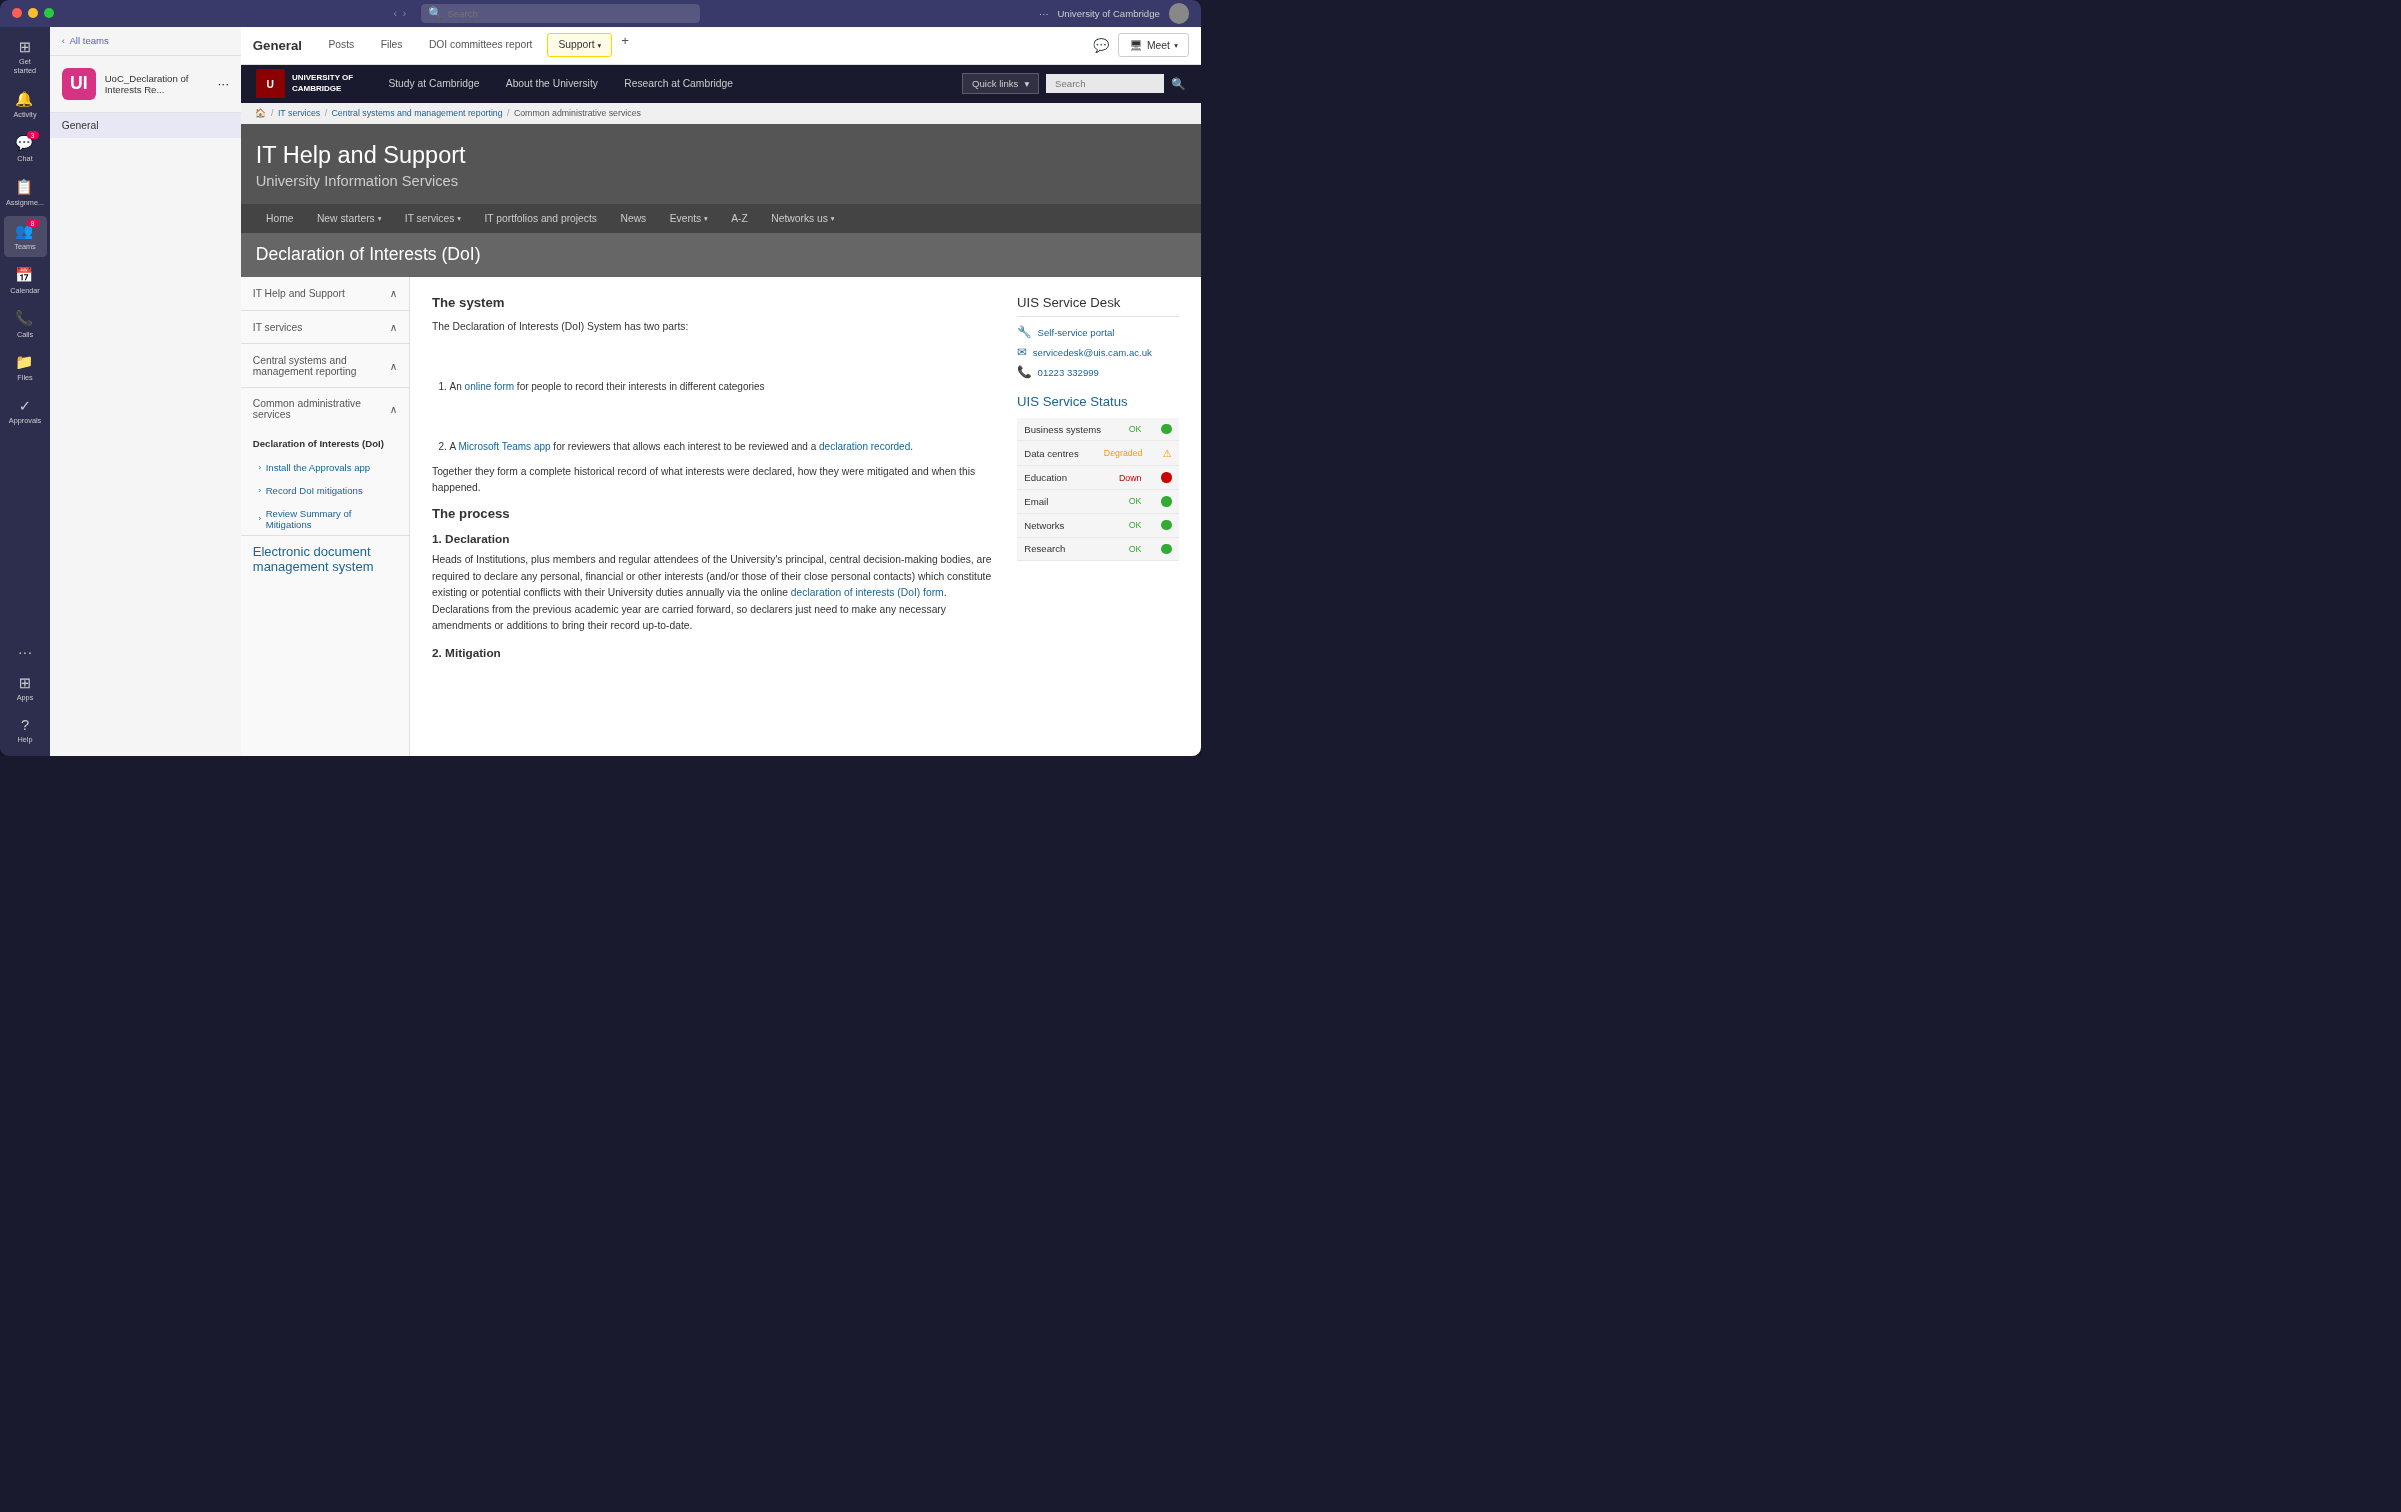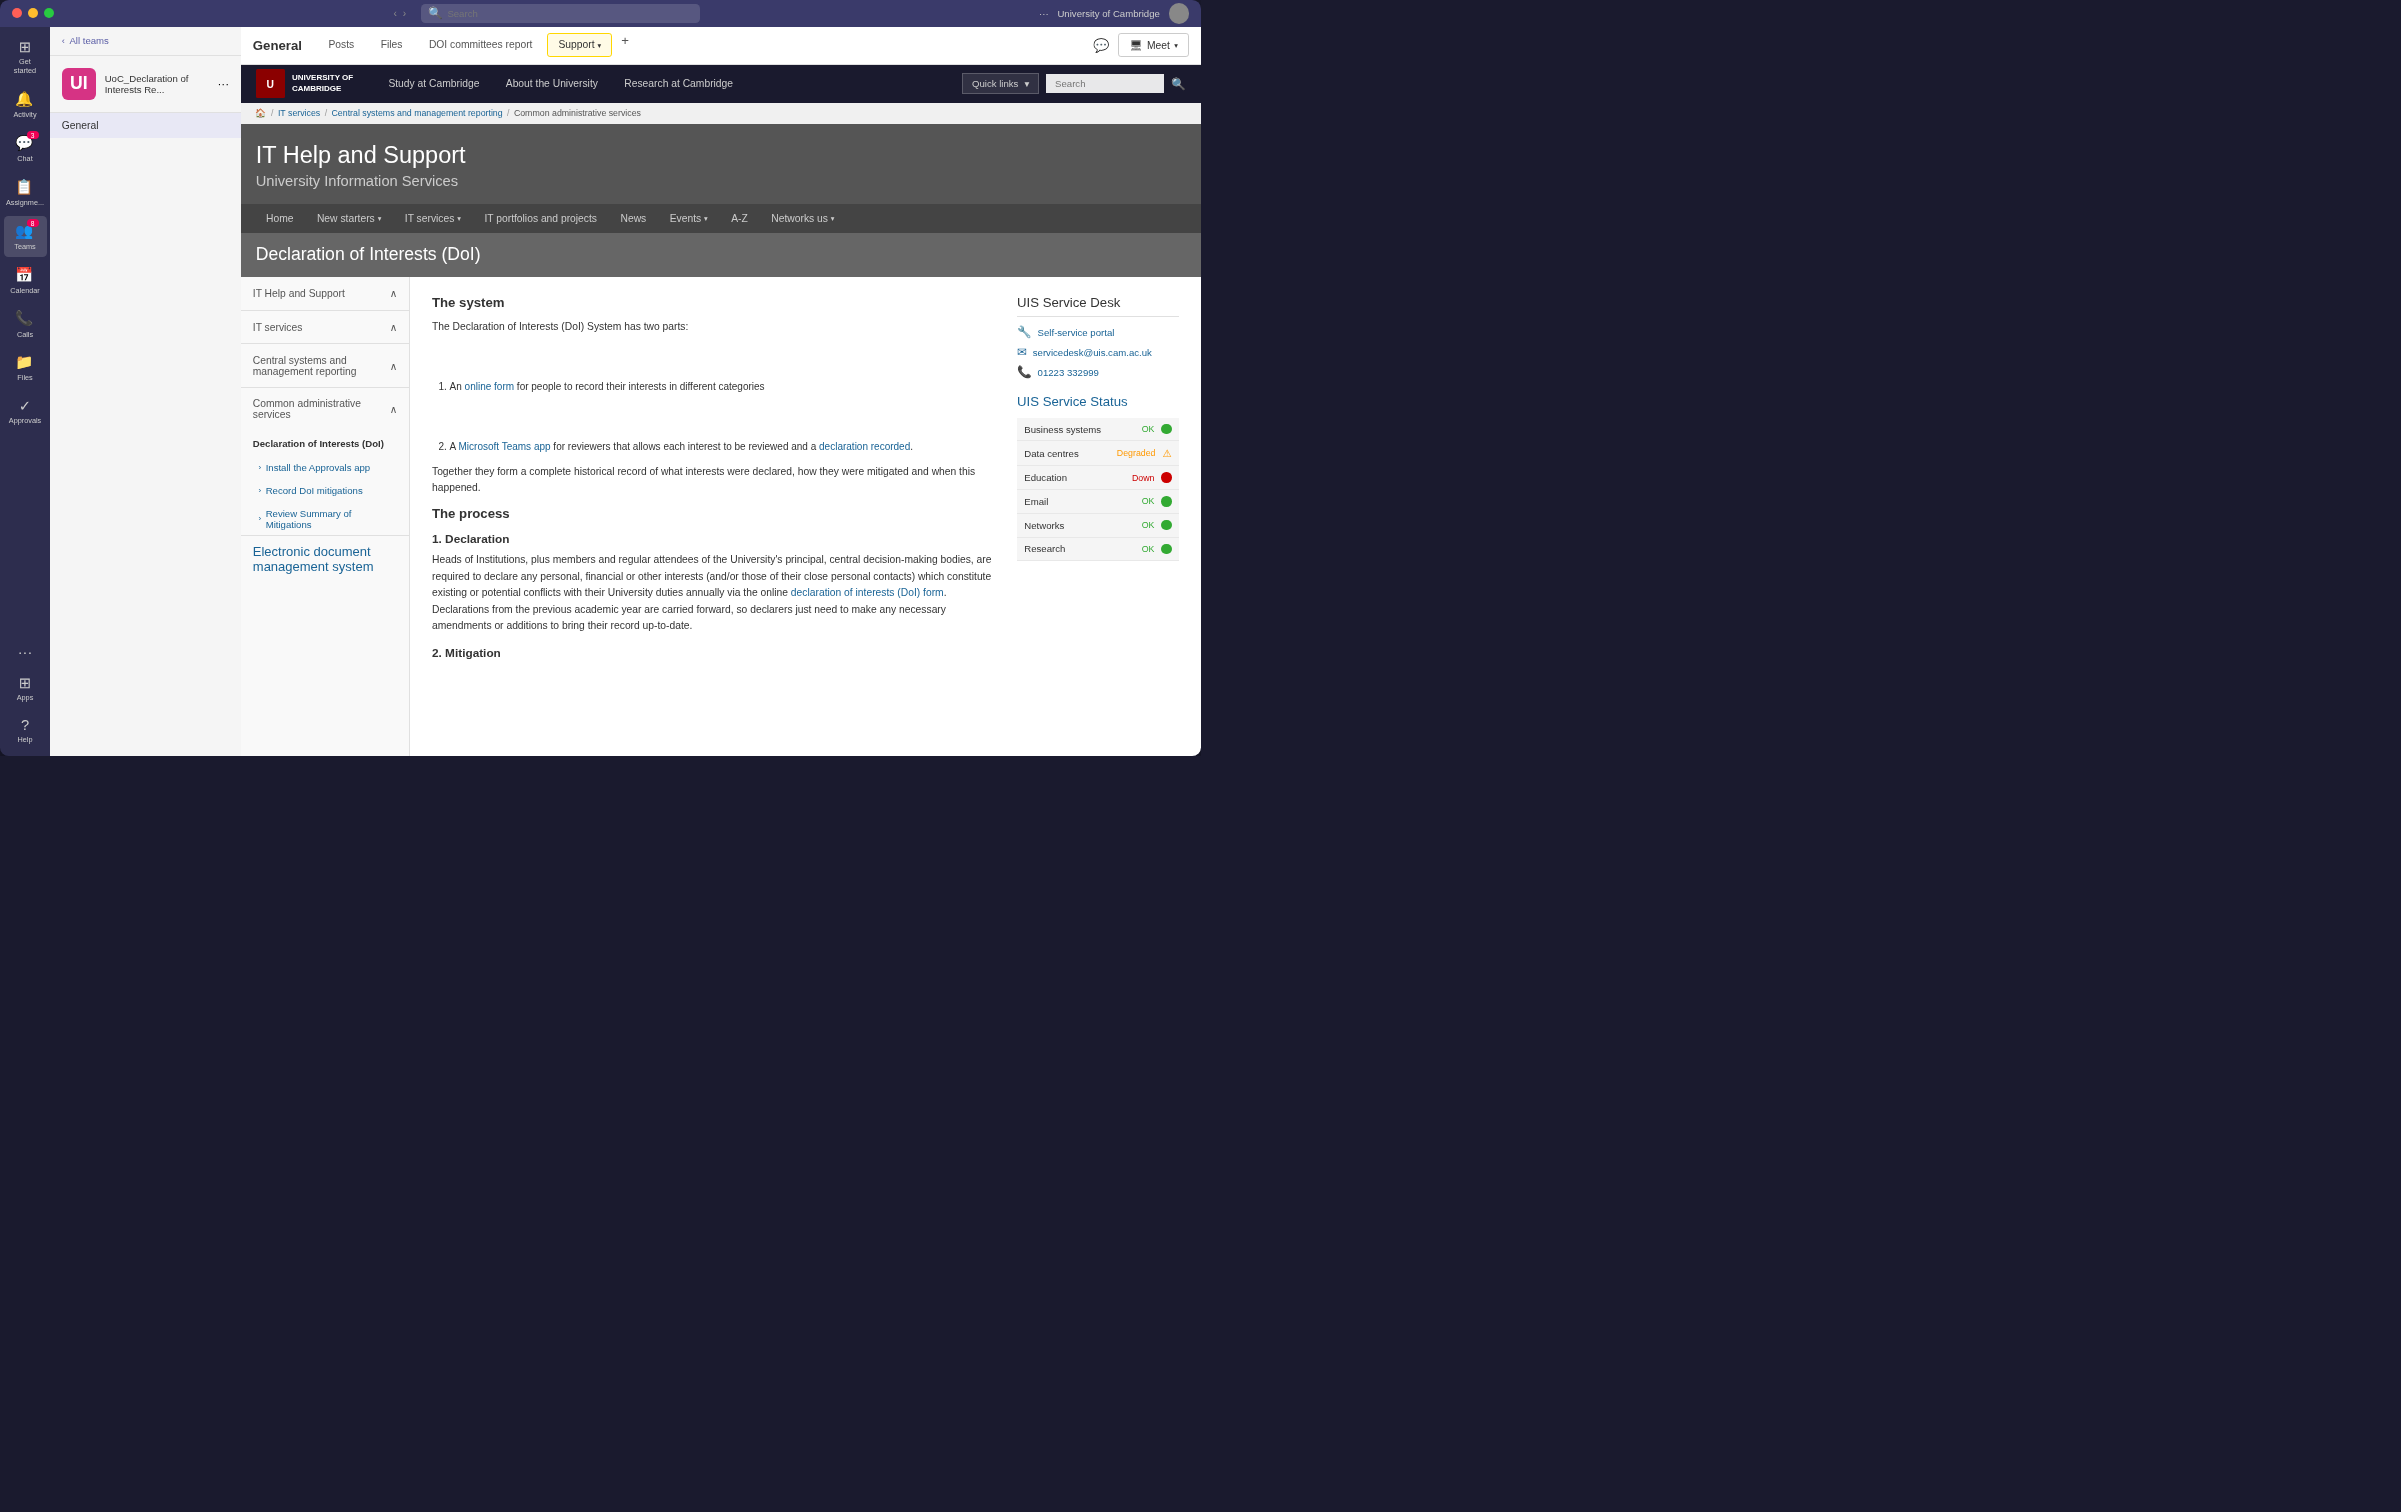--- a/index.html
+++ b/index.html
@@ -119,21 +119,21 @@
     .content-link { color: #1a6496; cursor: pointer; }
 
     
     .service-desk-title { font-size: 13.2px; color: #333; margin-bottom: 8.8px; border-bottom: 0.7px solid #e0e0e0; padding-bottom: 5.9px; }
     .service-desk-item { display: flex; align-items: center; gap: 5.9px; margin-bottom: 5.9px; font-size: 9.6px; color: #1a6496; cursor: pointer; }
     .service-desk-icon { font-size: 11.8px; }
 
     .service-status-title { font-size: 13.2px; color: #1a6496; margin: 14.7px 0 8.8px; }
     .status-row { display: flex; align-items: center; justify-content: space-between; padding: 5.9px 7.3px; background: #f5f5f5; border-bottom: 0.7px solid #e8e8e8; }
     .status-name { font-size: 9.6px; color: #333; }
-    .status-badge { display: flex; align-items: center; gap: 7px; font-size: 8.8px; font-weight: 500; }
+    .status-badge { display: flex; align-items: center; gap: 20px; font-size: 8.8px; font-weight: 500; }
     .status-dot { width: 10.3px; height: 10.3px; border-radius: 50%; }
     .status-ok { color: #3a3; }
     .status-degraded { color: #f90; }
     .status-down { color: #c00; }
     .dot-ok { background: #3a3; }
     .dot-down { background: #c00; }
 
     .status-icon-warning { color: #f90; font-size: 10.3px; }
   </style>
 </head>

